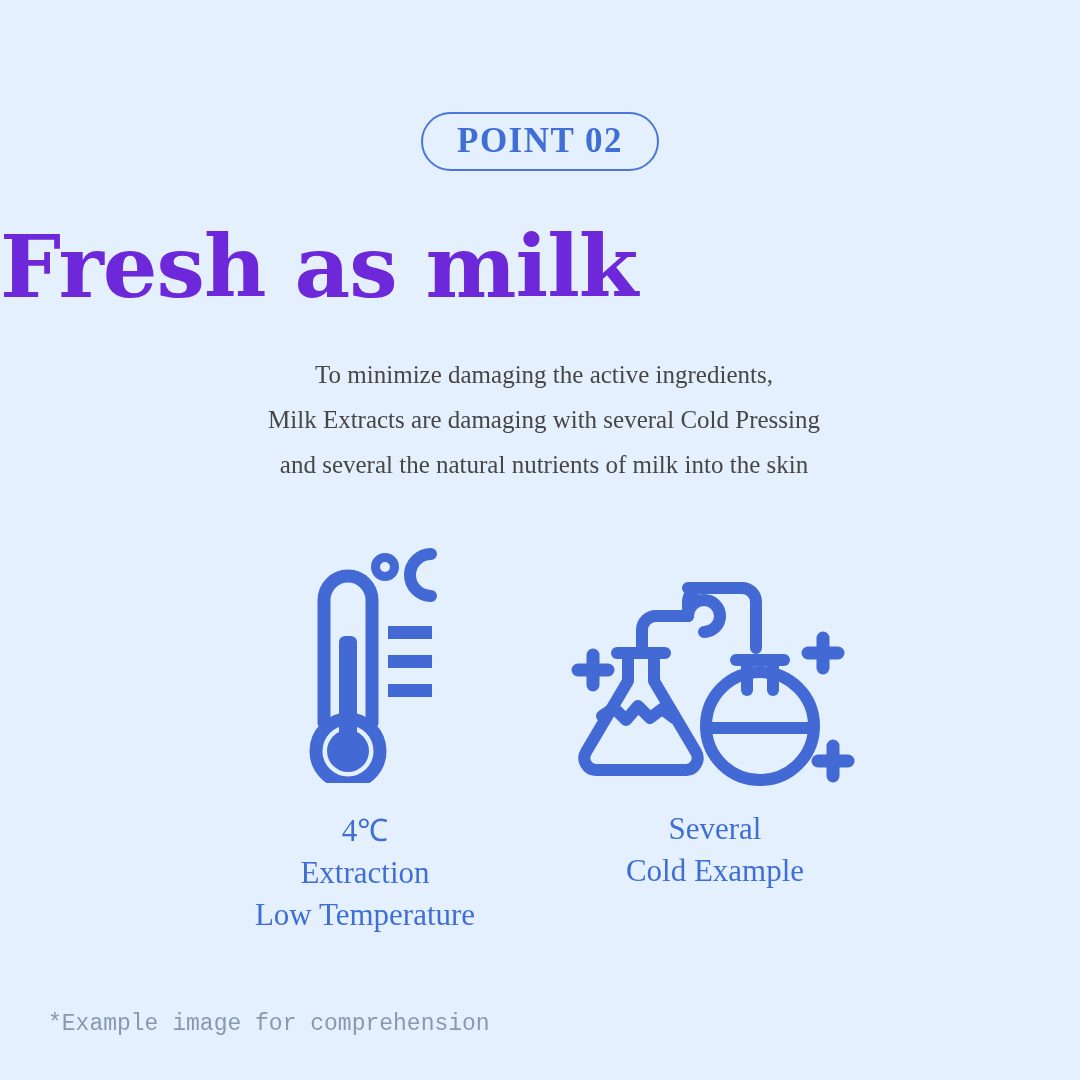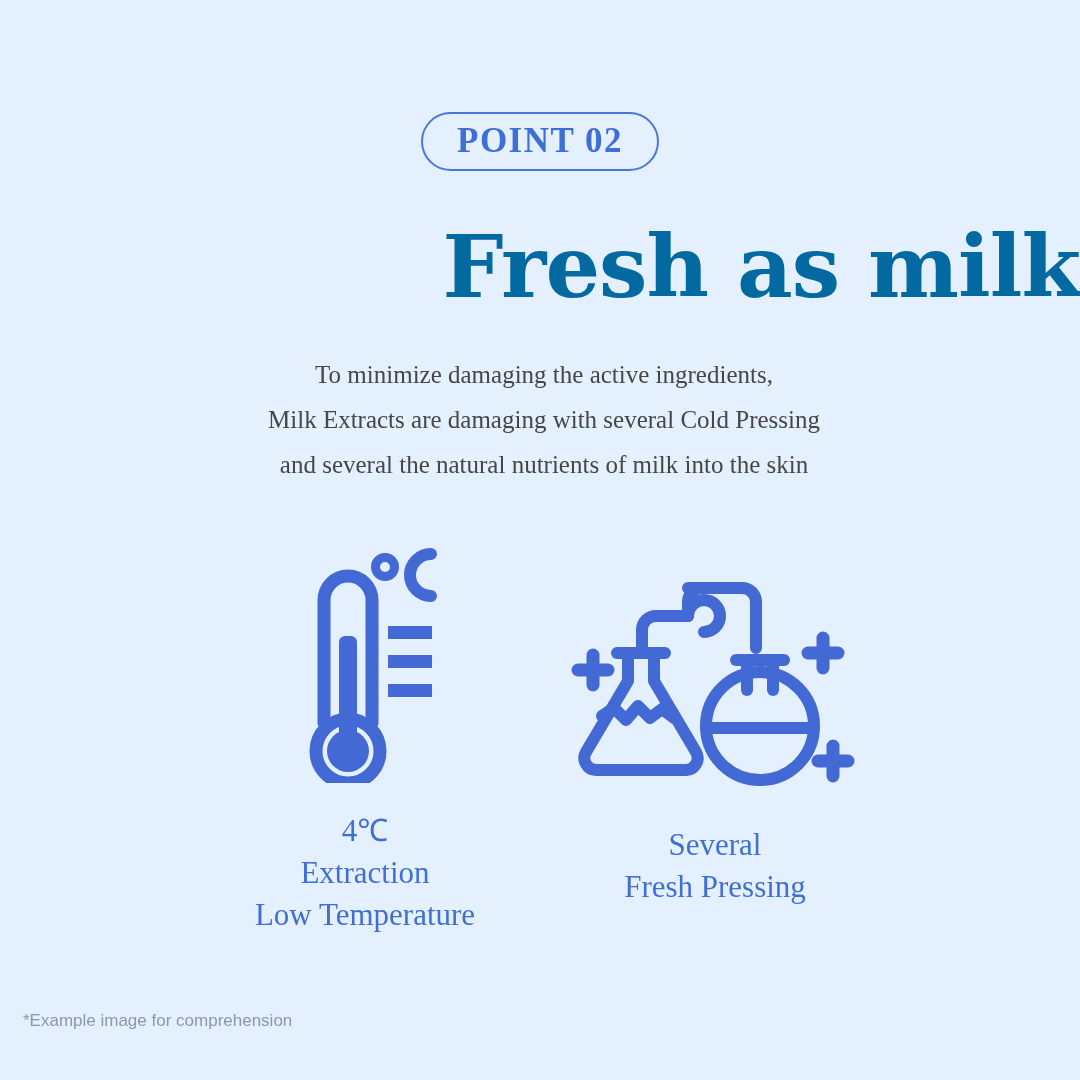--- a/index.html
+++ b/index.html
@@ -43,22 +43,22 @@
     line-height: 1;
     white-space: nowrap;
   }
 
   
   .headline {
     position: absolute;
     top: 222px;
     left: 0;
     width: 1080px;
-    text-align: right;
-    color: #0369a1;
+    text-align: left;
+    color: #6d28d9;
     font-family: "DejaVu Serif", "Liberation Serif", serif;
     font-weight: bold;
     font-size: 86px;
     line-height: 1.05;
     letter-spacing: -1px;
   }
 
   
   .body-copy {
     position: absolute;
@@ -98,30 +98,30 @@
   }
   .caption {
     margin-top: 12px;
     text-align: center;
     color: #3f6ed4;
     font-family: "Liberation Serif", serif;
     font-size: 31px;
     line-height: 42px;
   }
   .caption .cline { display: block; white-space: nowrap; }
-  .icon-col.flask .caption { margin-top: 26px; }
+  .icon-col.flask .caption { margin-top: 10px; }
 
   
   .footnote {
     position: absolute;
-    left: 23px;
+    left: 48px;
     top: 1011px;
     color: #8a98ad;
-    font-family: Liberation Sans, sans-serif;
-    font-size: 17px;
+    font-family: Liberation Mono, monospace;
+    font-size: 23px;
     line-height: 1.2;
     white-space: nowrap;
   }
 </style>
 </head>
 <body>
 
 <div class="poster">
 
   <div class="badge-row">
@@ -202,21 +202,21 @@
             </g>
             <g>
               <path d="M248 213 L278 213"></path>
               <path d="M263 198 L263 228"></path>
             </g>
           </g>
         </svg>
       </div>
       <div class="caption">
         <span class="cline">Several</span>
-        <span class="cline">Fresh Pressing</span>
+        <span class="cline">Cold Example</span>
       </div>
     </div>
 
   </div>
 
   <div class="footnote">*Example image for comprehension</div>
 
 </div>
 
 </body></html>

